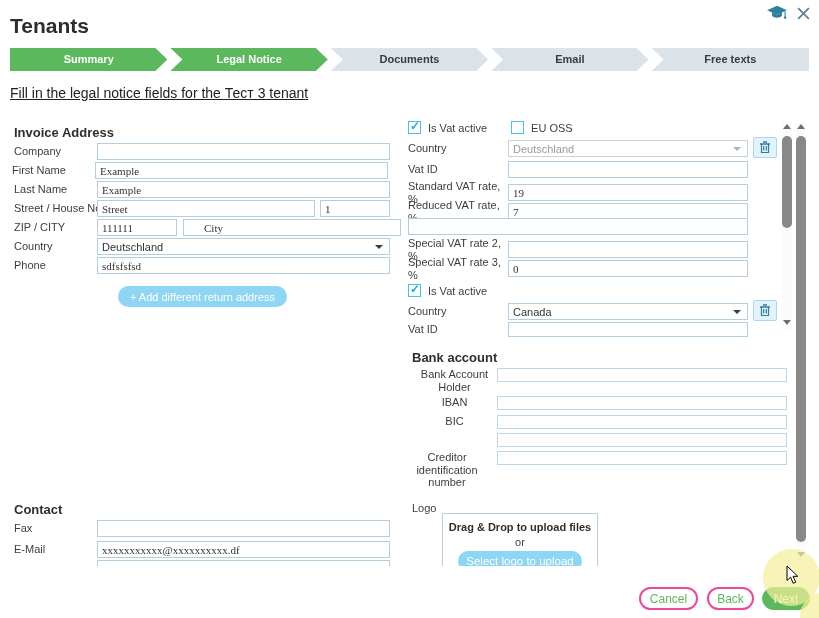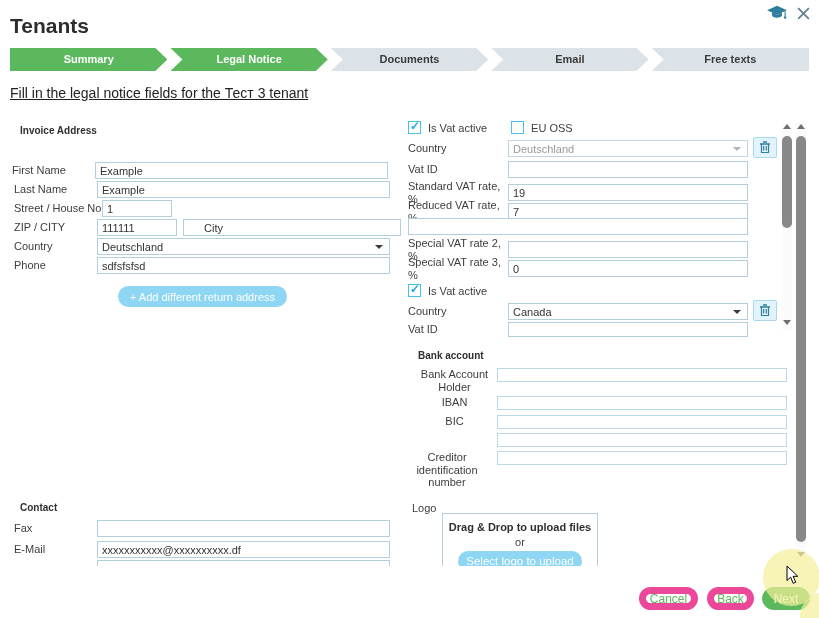--- a/index.html
+++ b/index.html
@@ -28,32 +28,32 @@
   .step + .step { margin-left: 3px; }
   .step.first { clip-path: polygon(0 0, calc(100% - 12px) 0, 100% 50%, calc(100% - 12px) 100%, 0 100%); }
   .step.last  { clip-path: polygon(0 0, 100% 0, 100% 100%, 0 100%, 12px 50%); }
   .step.done, .step.active { background: #5cb85c; color: #ffffff; }
 
   .subtitle { left: 10px; top: 85px; font-size: 14px; color: #222; text-decoration: underline; }
 
   
   .form-panel { left: 0; top: 0; width: 819px; height: 566px; overflow: hidden; }
 
-  .section-title { font-size: 10px; font-weight: bold; color: #2f2f2f; margin-left: 6px; }
+  .section-title { font-size: 13px; font-weight: bold; color: #2f2f2f; }
 
   .frow { position: absolute; display: flex; align-items: center; }
   .frow.top-align { align-items: flex-start; }
   .lbl { flex: none; font-size: 11px; color: #3d3d3d; line-height: 1.15; }
   .lbl-l { width: 83px; white-space: nowrap; }
   .lbl-r { width: 100px; padding-top: 3px; }
   .lbl-b { width: 85px; text-align: center; }
 
   input.tx {
     height: 17px; border: 1px solid #b3cedd; background: #fff;
-    font-family: Liberation Sans, sans-serif; font-size: 11px; color: #333;
+    font-family: Liberation Serif, serif; font-size: 11px; color: #333;
     padding: 0 4px; outline: none; width: 100%;
   }
   input.tx.short { height: 15px; }
   input.tx.bank { height: 14px; border-color: #bcd8e6; }
 
   .dropdown {
     height: 17px; border: 1px solid #b3cedd; background: #fff; width: 100%;
     display: flex; align-items: center; font-size: 11px; color: #333;
     padding: 0 6px 0 4px; cursor: pointer;
   }
@@ -93,21 +93,21 @@
   .sb-thumb { position: absolute; background: #888; border-radius: 5px; width: 10px; }
   .sb-up, .sb-down { position: absolute; width: 0; height: 0; border-left: 4px solid transparent; border-right: 4px solid transparent; left: 1px; cursor: pointer; }
   .sb-up { border-bottom: 5px solid #6f6f6f; }
   .sb-down { border-top: 5px solid #6f6f6f; }
 
   
   .btn {
     position: absolute; height: 23px; border-radius: 12px; font-family: "Liberation Sans", sans-serif;
     font-size: 12px; display: flex; align-items: center; justify-content: center; cursor: pointer;
   }
-  .btn-outline { border: 7px solid #ec4899; color: #5cb85c; background: #fff; }
+  .btn-outline { border: 2px solid #ec4899; color: #5cb85c; background: #fff; }
   .btn-filled { border: 1px solid #5cb85c; background: #5cb85c; color: #fff; }
 
   .hl { position: absolute; border-radius: 50%; background: #f5f099; opacity: 0.7; pointer-events: none; }
 </style>
 </head>
 <body>
 
 <div class="abs page-title">Tenants</div>
 <div class="abs top-icons">
   <span class="icon-btn">
@@ -132,30 +132,35 @@
   <div class="step">Email</div>
   <div class="step last">Free texts</div>
 </div>
 
 <div class="abs subtitle">Fill in the legal notice fields for the Тест 3 tenant</div>
 
 <div class="abs form-panel">
 
   <div class="abs section-title" style="left:14px; top:125px;">Invoice Address</div>
 
+  <div class="frow" style="left:14px; top:143px; width:376px;">
+    <span class="lbl lbl-l">Company</span>
+    <input class="tx" value="" style="">
+  </div>
   <div class="frow" style="left:12px; top:162px; width:376px;">
     <span class="lbl lbl-l">First Name</span>
     <input class="tx" value="Example" style="">
   </div>
   <div class="frow" style="left:14px; top:181px; width:376px;">
     <span class="lbl lbl-l">Last Name</span>
     <input class="tx" value="Example" style="">
   </div>
   <div class="frow" style="left:14px; top:200px; width:376px;">
     <span class="lbl lbl-l">Street / House No</span>
+    <input class="tx" style="width: 218px; flex: 0 0 auto;" value="Street">
     <input class="tx" style="width: 70px; flex: 0 0 auto; margin-left: 5px;" value="1">
   </div>
   <div class="frow" style="left:14px; top:219px; width:376px;">
     <span class="lbl lbl-l">ZIP / CITY</span>
     <input class="tx" style="width: 80px; flex: 0 0 auto;" value="111111">
     <input class="tx" style="width: 218px; flex: 0 0 auto; margin-left: 6px; padding-left: 20px;" value="City">
   </div>
   <div class="frow" style="left:14px; top:238px; width:376px;">
     <span class="lbl lbl-l">Country</span>
     <div class="dropdown">

